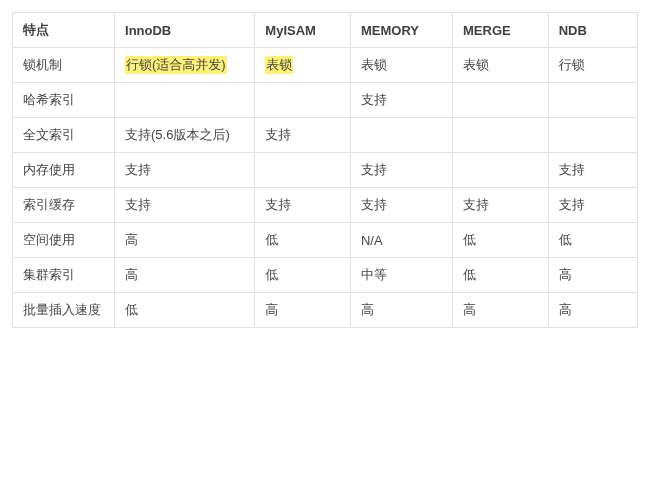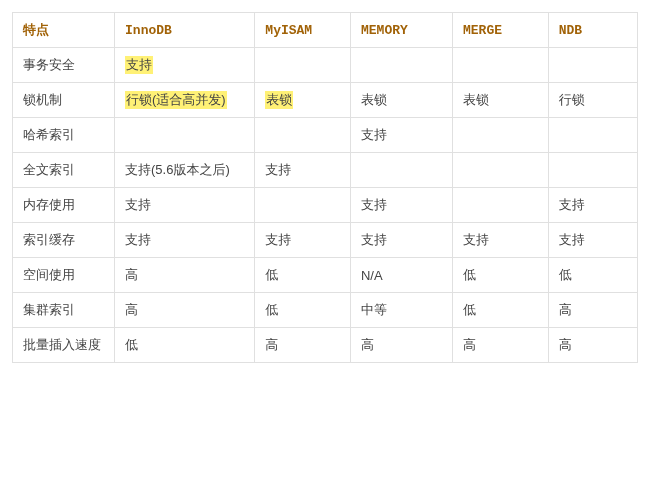--- a/index.html
+++ b/index.html
@@ -22,22 +22,21 @@
     padding: 8px 10px;
     text-align: left;
     vertical-align: middle;
     font-weight: 400;
     color: #444;
     overflow: hidden;
   }
   th {
     font-weight: 700;
     background: #fff;
-    color: #a16207;
-    font-family: Liberation Mono, monospace;
+    color: #404040;
   }
   col.c0 { width: 16%; }
   col.c1 { width: 22%; }
   col.c2 { width: 15%; }
   col.c3 { width: 16%; }
   col.c4 { width: 15%; }
   col.c5 { width: 14%; }
   .hl {
     background: #fff176;
     padding: 0 1px;
@@ -60,28 +59,20 @@
     <tr>
       <th>特点</th>
       <th>InnoDB</th>
       <th>MyISAM</th>
       <th>MEMORY</th>
       <th>MERGE</th>
       <th>NDB</th>
     </tr>
   </thead>
   <tbody>
-      <tr>
-        <td>事务安全</td>
-        <td><span class="hl">支持</span></td>
-        <td></td>
-        <td></td>
-        <td></td>
-        <td></td>
-      </tr>
       <tr>
         <td>锁机制</td>
         <td><span class="hl">行锁(适合高并发)</span></td>
         <td><span class="hl">表锁</span></td>
         <td>表锁</td>
         <td>表锁</td>
         <td>行锁</td>
       </tr>
       <tr>
         <td>哈希索引</td>

